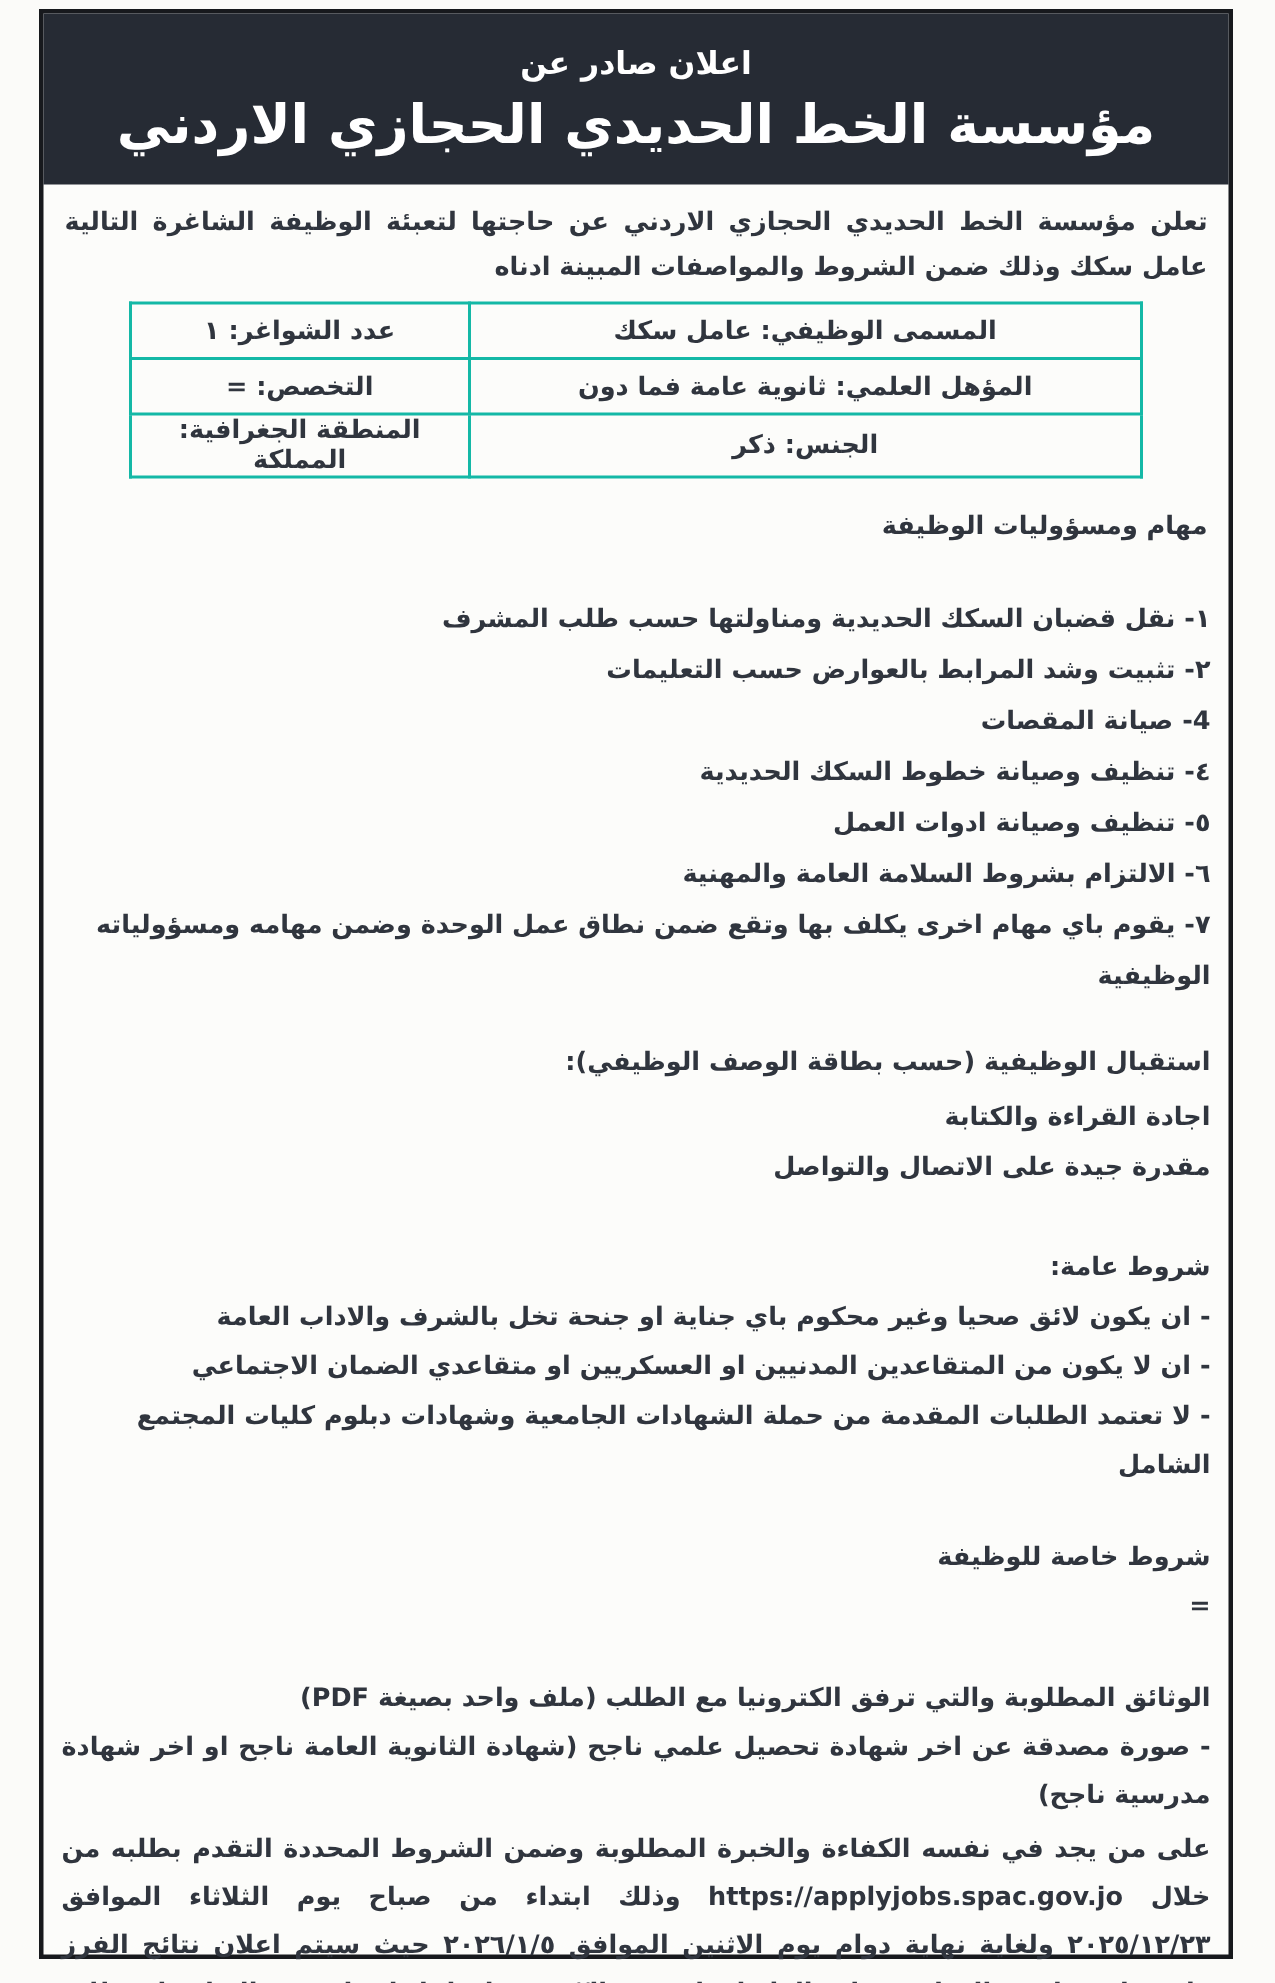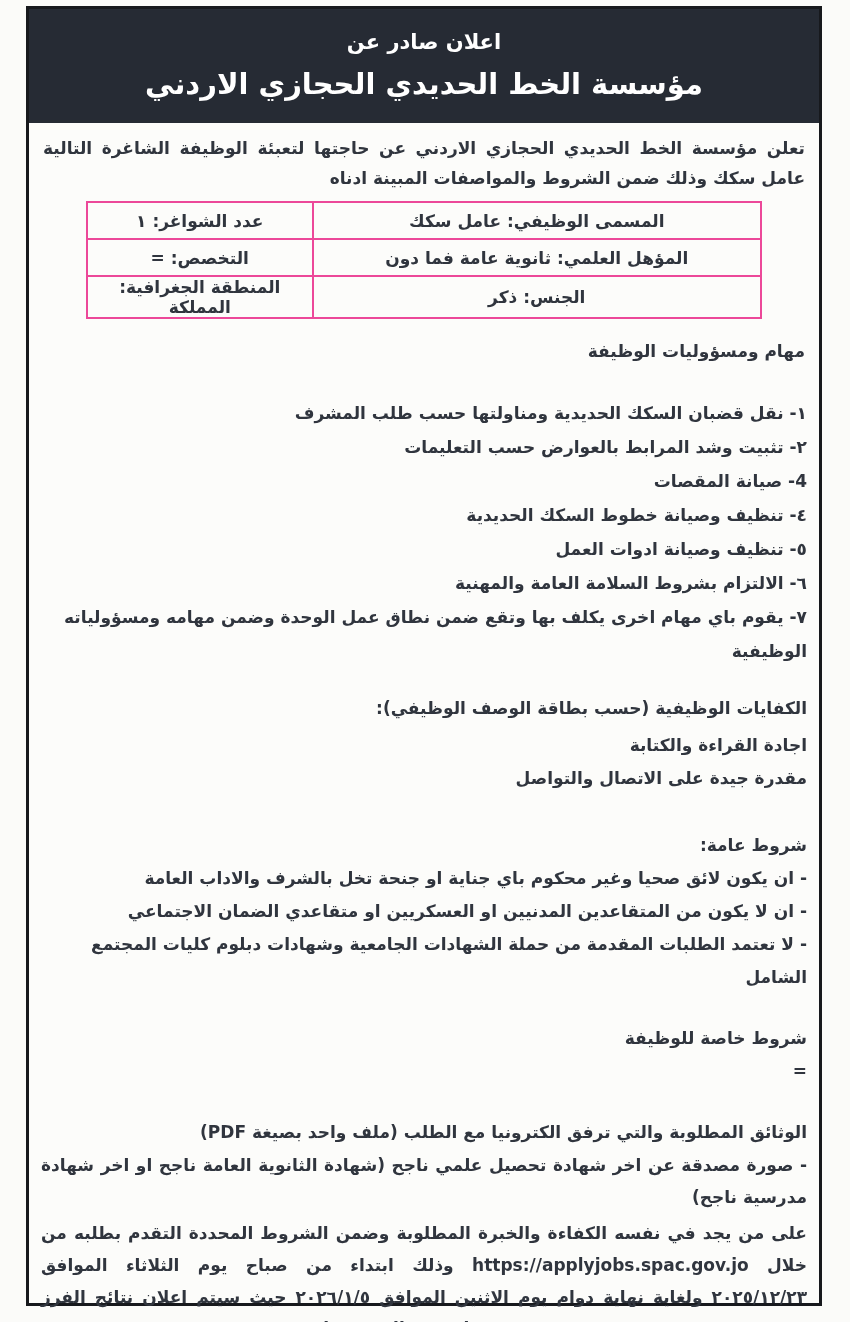--- a/index.html
+++ b/index.html
@@ -22,21 +22,21 @@
     color: #ffffff;
     text-align: center;
     padding: 14px 10px 16px;
   }
   .header .line1 {
     font-size: 21px;
     font-weight: bold;
     line-height: 38px;
   }
   .header .line2 {
-    font-size: 29px;
+    font-size: 36px;
     font-weight: bold;
     line-height: 46px;
   }
   .content {
     direction: rtl;
     padding: 8px 12px 0;
     color: #30353e;
     font-weight: bold;
     font-size: 17px;
   }
@@ -44,21 +44,21 @@
     margin: 2px 2px 0;
     line-height: 30px;
     text-align: justify;
   }
   table.job-table {
     width: 676px;
     margin: 8px auto 0;
     border-collapse: collapse;
   }
   table.job-table td {
-    border: 2px solid #ec4899;
+    border: 2px solid #14b8a6;
     height: 37px;
     text-align: center;
     vertical-align: middle;
     padding: 0 20px;
     font-size: 17px;
     font-weight: bold;
   }
   td.col-main { width: 450px; }
   td.col-side { width: 226px; }
   .sec-heading {
@@ -118,21 +118,21 @@
     <div class="duties-list">
       <div class="item">١- نقل قضبان السكك الحديدية ومناولتها حسب طلب المشرف</div>
       <div class="item">٢- تثبيت وشد المرابط بالعوارض حسب التعليمات</div>
       <div class="item">4- صيانة المقصات</div>
       <div class="item">٤- تنظيف وصيانة خطوط السكك الحديدية</div>
       <div class="item">٥- تنظيف وصيانة ادوات العمل</div>
       <div class="item">٦- الالتزام بشروط السلامة العامة والمهنية</div>
       <div class="item">٧- يقوم باي مهام اخرى يكلف بها وتقع ضمن نطاق عمل الوحدة وضمن مهامه ومسؤولياته الوظيفية</div>
     </div>
 
-    <div class="comp-heading">الكفايات الوظيفية (حسب بطاقة الوصف الوظيفي):</div>
+    <div class="comp-heading">استقبال الوظيفية (حسب بطاقة الوصف الوظيفي):</div>
     <div class="comp-list">
       <div class="item">اجادة القراءة والكتابة</div>
       <div class="item">مقدرة جيدة على الاتصال والتواصل</div>
     </div>
 
     <div class="gen-heading">شروط عامة:</div>
     <div class="gen-list">
       <div class="item">- ان يكون لائق صحيا وغير محكوم باي جناية او جنحة تخل بالشرف والاداب العامة</div>
       <div class="item">- ان لا يكون من المتقاعدين المدنيين او العسكريين او متقاعدي الضمان الاجتماعي</div>
       <div class="item">- لا تعتمد الطلبات المقدمة من حملة الشهادات الجامعية وشهادات دبلوم كليات المجتمع الشامل</div>

